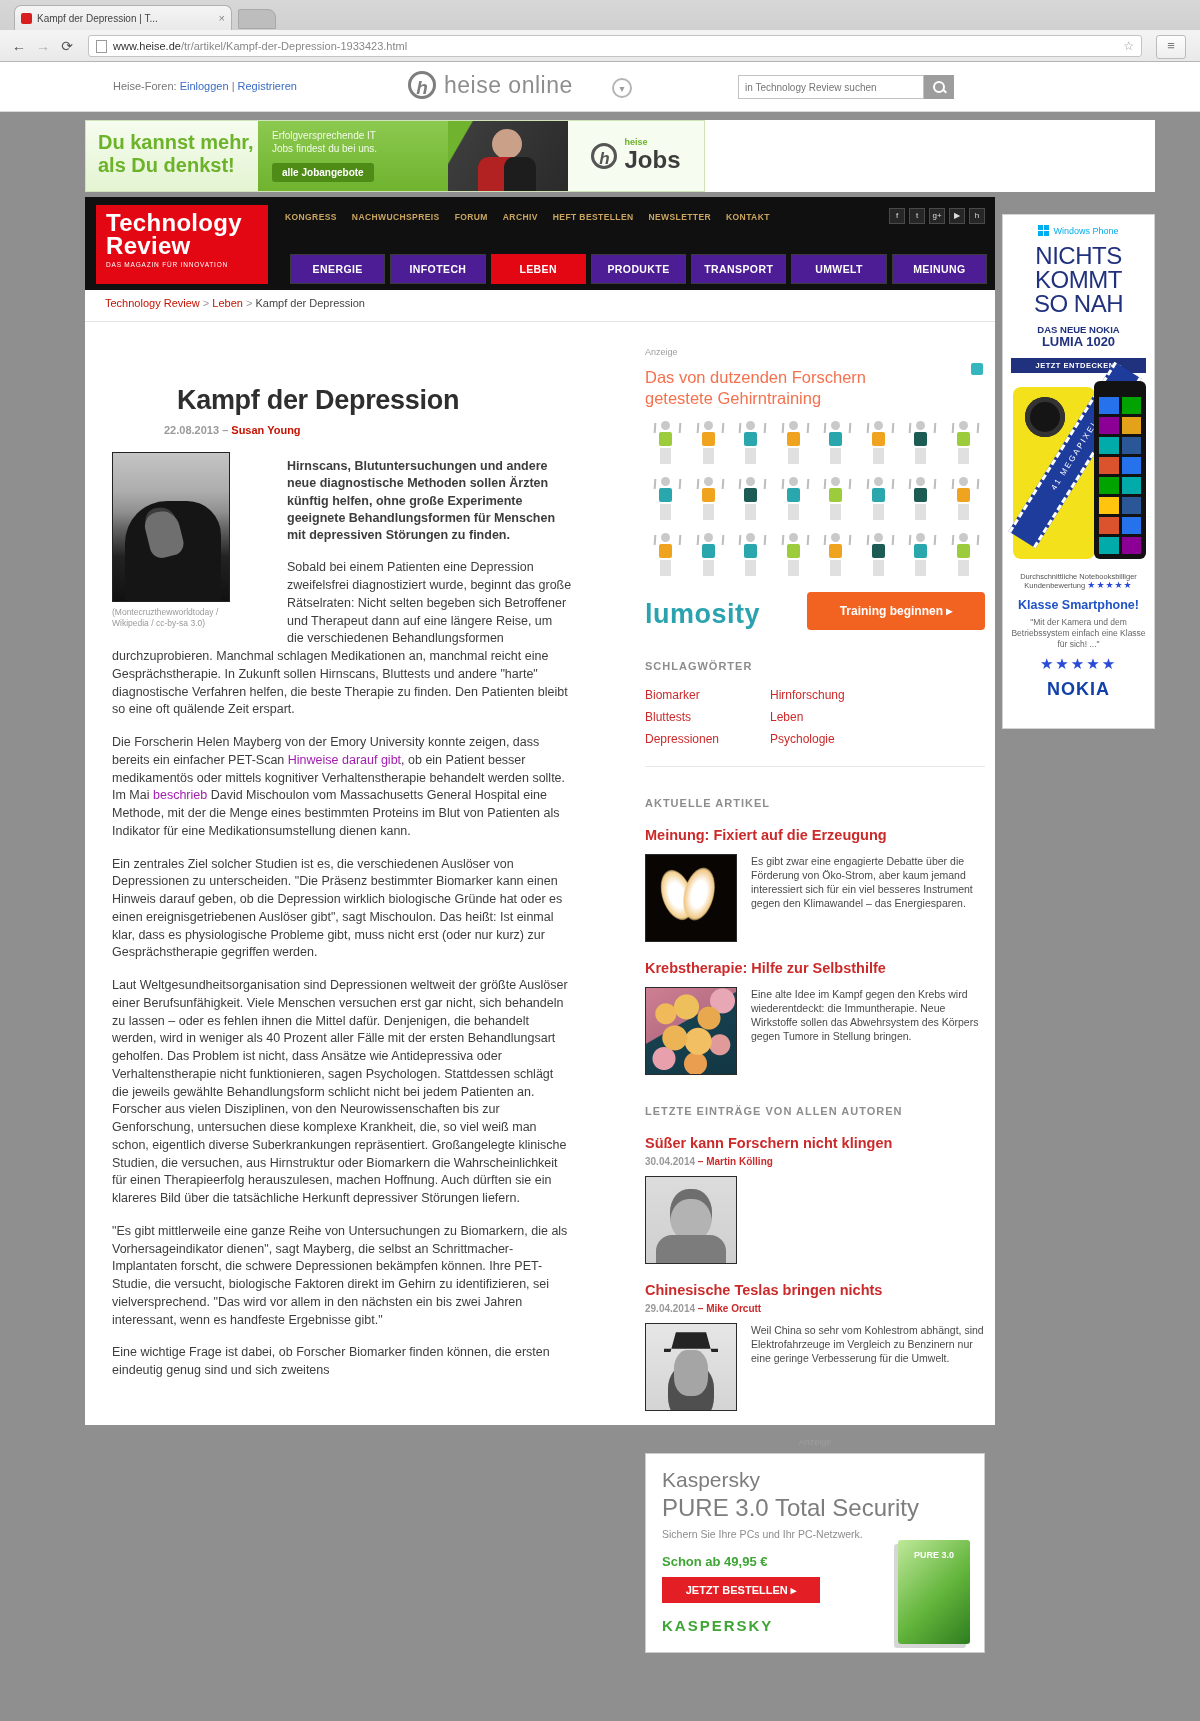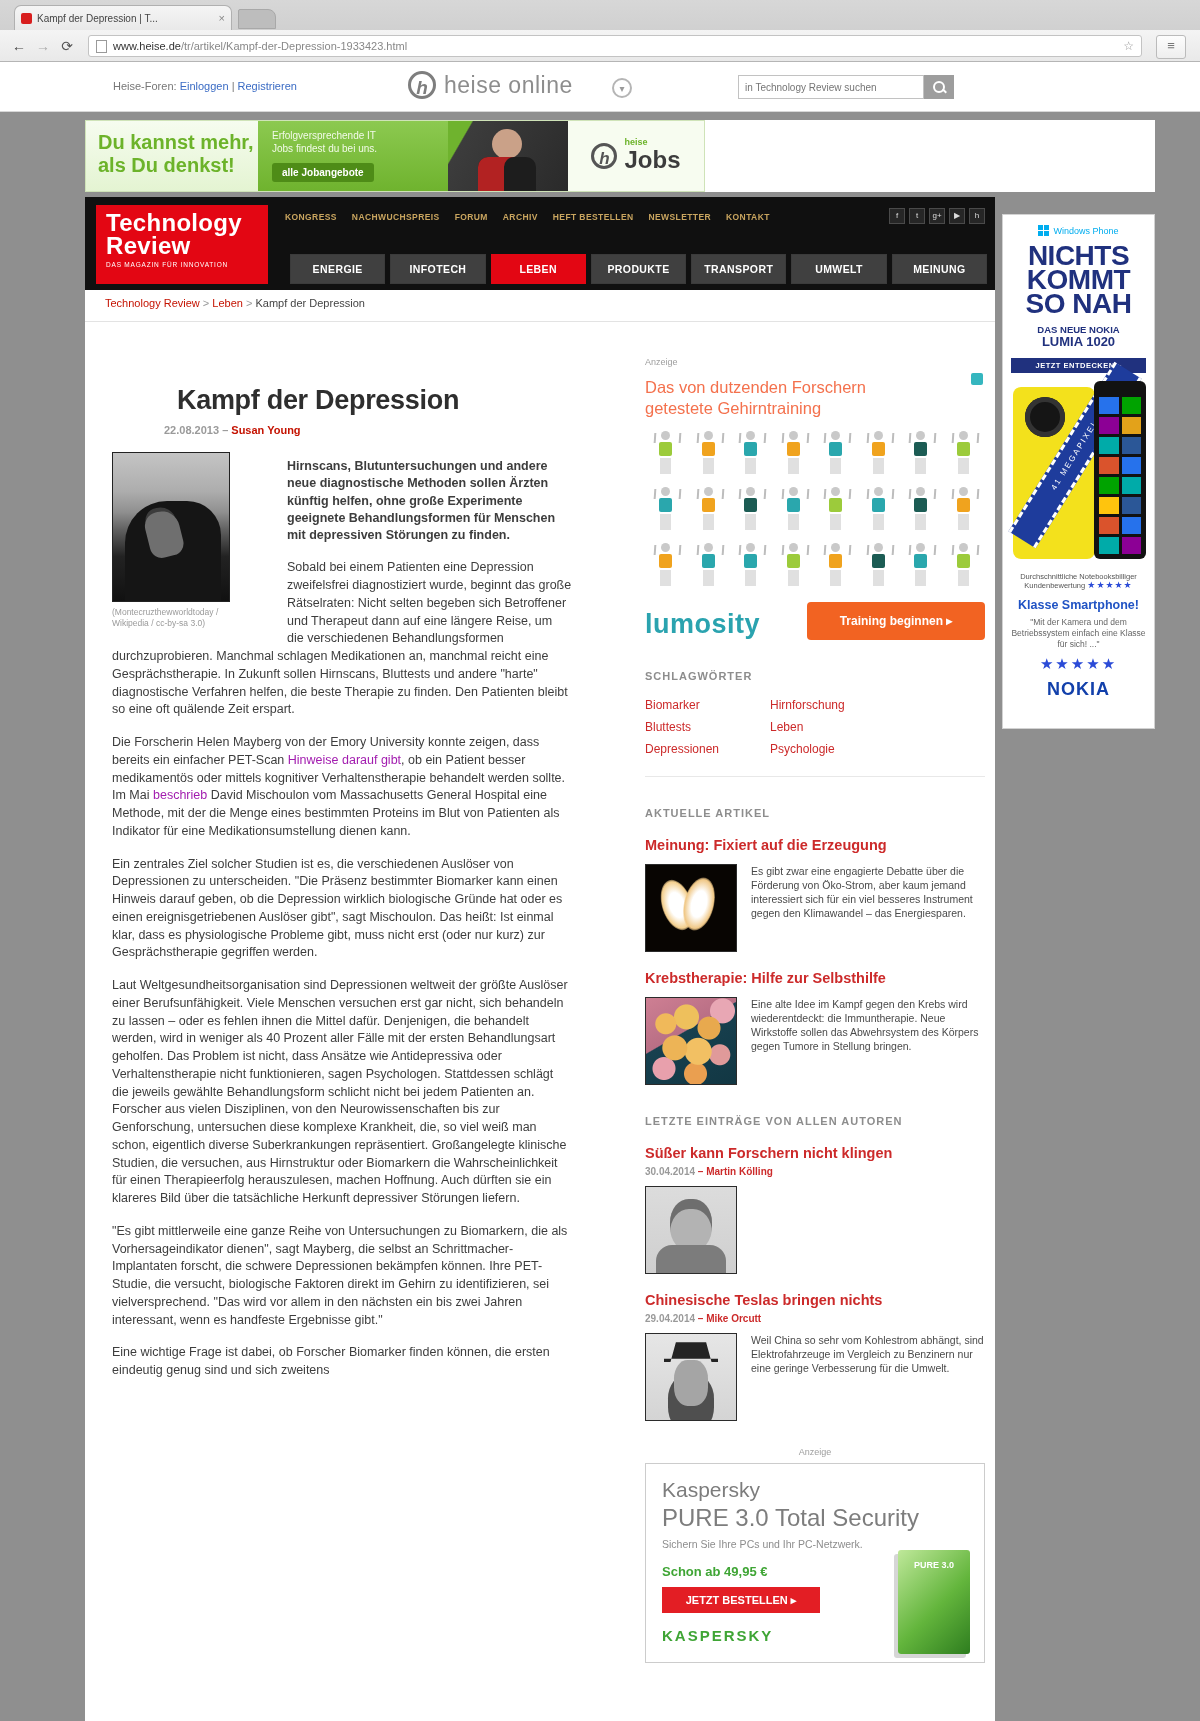--- a/index.html
+++ b/index.html
@@ -42,51 +42,51 @@
   .bm .s{font-size:10px;color:#f2fae8;line-height:13px;}
   .bm .btn{margin-top:8px;display:inline-block;background:#4e8c17;color:#fff;font-size:10px;font-weight:bold;padding:4px 10px;border-radius:3px;}
   .bp{width:120px;background:linear-gradient(120deg,#6fb32e 15%,#3c3c3c 16%,#2a2a2a);position:relative;overflow:hidden;}
   .bp::before{content:"";position:absolute;left:44px;top:8px;width:30px;height:30px;border-radius:50%;background:#caa188;}
   .bp::after{content:"";position:absolute;left:30px;top:36px;width:58px;height:40px;border-radius:10px 10px 0 0;background:#1d1d1d;box-shadow:inset 26px 0 0 #b22222;}
   .br{flex:1;background:#f7fcf0;display:flex;align-items:center;justify-content:center;}
   .br .circ{width:26px;height:26px;border:3px solid #555;border-radius:50%;color:#555;font-size:17px;font-style:italic;font-weight:bold;text-align:center;line-height:25px;margin-right:7px;box-sizing:border-box;}
   .br .jt{font-size:24px;font-weight:bold;color:#3c3c3c;}
   .br .jb{font-size:9px;color:#6cb32a;display:block;line-height:8px;}
   
-  .maincol{position:absolute;left:85px;top:197px;width:910px;height:1524px;background:#fff;}
+  .maincol{position:absolute;left:85px;top:197px;width:910px;height:1228px;background:#fff;}
   .masthead{position:absolute;left:0;top:0;width:910px;height:93px;background:#101010;}
   .trlogo{position:absolute;left:11px;top:8px;width:172px;height:79px;background:#e30613;color:#fff;padding:6px 0 0 10px;box-sizing:border-box;}
   .trlogo .l1{font-size:24px;font-weight:bold;line-height:23px;letter-spacing:0.3px;}
   .trlogo .tg{font-size:6.5px;letter-spacing:0.8px;margin-top:4px;}
   .topnav{position:absolute;left:200px;top:15px;right:120px;display:flex;gap:15px;}
   .topnav span{font-size:8.5px;font-weight:bold;color:#c9a55f;letter-spacing:0.4px;white-space:nowrap;}
   .socials{position:absolute;right:10px;top:11px;display:flex;gap:4px;}
   .socials i{width:14px;height:14px;background:#262626;border:1px solid #4a4a4a;color:#ddd;font-size:8px;font-style:normal;text-align:center;line-height:14px;}
   .subnav{position:absolute;left:205px;right:8px;bottom:6px;height:30px;display:flex;gap:5px;}
-  .subnav div{flex:1;background:#404040;border:1px solid #3b3b3b;color:#fff;font-size:10.5px;font-weight:bold;text-align:center;line-height:28px;letter-spacing:0.4px;box-sizing:border-box;}
+  .subnav div{flex:1;background:#4c1d95;border:1px solid #3b3b3b;color:#fff;font-size:10.5px;font-weight:bold;text-align:center;line-height:28px;letter-spacing:0.4px;box-sizing:border-box;}
   .subnav div.active{background:#e30613;border-color:#e30613;}
   .crumbs{position:absolute;left:20px;top:100px;font-size:11px;color:#999;}
   .crumbs a{color:#c41200;text-decoration:none;}
   .crumbs .cur{color:#444;}
   .crumbline{position:absolute;left:0;top:124px;width:910px;height:1px;background:#e3e3e3;}
   
   .article{position:absolute;left:27px;top:150px;width:460px;color:#3d3d3d;}
   .article h1{margin:38px 0 0 65px;font-size:27px;color:#2e2e2e;letter-spacing:-0.3px;}
   .byline{margin:8px 0 0 52px;font-size:11px;font-weight:bold;color:#9a9a9a;}
   .byline a{color:#c41200;text-decoration:none;}
   .figblock{float:left;width:120px;margin:16px 55px 8px 0;}
   .art-photo{width:118px;height:150px;border:1px solid #222;box-sizing:border-box;position:relative;overflow:hidden;background:linear-gradient(180deg,#c4c4c4 0%,#adadad 26%,#8f8f8f 40%,#606060 52%,#222 70%,#111 100%);}
   .art-photo::before{content:"";position:absolute;left:12px;top:48px;width:96px;height:110px;background:#151515;border-radius:42px 34px 0 0;}
   .art-photo::after{content:"";position:absolute;left:34px;top:58px;width:34px;height:46px;background:#6f6f6f;border-radius:14px 18px 12px 12px;transform:rotate(-14deg);box-shadow:0 -6px 0 -2px #3c3c3c;}
   .figcap{font-size:8.5px;color:#9a9a9a;line-height:11px;margin-top:5px;}
   .intro{font-size:12.5px;font-weight:bold;line-height:1.38;margin-top:22px;}
   .abody p{font-size:12.5px;line-height:1.42;margin:15px 0 0 0;}
   .red-link{color:#a21caf;}
   
-  .sidebar{position:absolute;left:560px;top:160px;width:340px;}
+  .sidebar{position:absolute;left:560px;top:150px;width:340px;}
   .adlabel{font-size:9px;color:#9e9e9e;}
   .adchoice{position:absolute;right:2px;top:16px;width:12px;height:12px;background:#35b6bf;border-radius:2px;}
   .lumohead{margin-top:10px;font-size:16.5px;line-height:21px;color:#f4714d;}
   .lumogrid{margin-top:12px;display:grid;grid-template-columns:repeat(8,1fr);row-gap:8px;}
   .lumo-fig{position:relative;width:30px;height:48px;margin:0 auto;}
   .lumo-fig .fh{position:absolute;left:10px;top:0;width:9px;height:9px;border-radius:50%;background:#c9c9c9;}
   .lumo-fig .fa{position:absolute;left:3px;top:2px;width:23px;height:10px;border-left:2px solid #bdbdbd;border-right:2px solid #bdbdbd;transform:skewX(-4deg);}
   .lumo-fig .fb{position:absolute;left:8px;top:11px;width:13px;height:14px;border-radius:2px;}
   .lumo-fig .fl{position:absolute;left:9px;top:27px;width:11px;height:16px;background:#e0e0e0;box-shadow:0 18px 0 -14px #9e9e9e;}
   .lumorow{margin-top:10px;display:flex;align-items:center;justify-content:space-between;}
@@ -131,21 +131,21 @@
   .kasp-price{font-size:13px;font-weight:bold;color:#3fa535;margin-top:14px;}
   .kasp-btn{margin-top:8px;width:158px;height:26px;background:#e31e24;color:#fff;font-size:11px;font-weight:bold;text-align:center;line-height:26px;}
   .kasp-logo{margin-top:14px;font-size:15px;font-weight:bold;color:#3fa535;letter-spacing:2px;}
   .kasp-box-art{position:absolute;right:14px;top:86px;width:72px;height:104px;background:linear-gradient(135deg,#bfe89a 0%,#63b53c 55%,#2e7d1f 100%);border-radius:3px;box-shadow:-4px 4px 0 #d6d6d6;color:#fff;font-size:9px;font-weight:bold;text-align:center;padding-top:10px;box-sizing:border-box;}
   
   .nokiaad{position:absolute;left:1002px;top:214px;width:153px;height:515px;background:#fff;border:1px solid #d2d2d2;box-sizing:border-box;text-align:center;overflow:hidden;}
   .wp{margin-top:10px;display:flex;align-items:center;justify-content:center;gap:4px;}
   .wp .wlogo{width:11px;height:11px;display:grid;grid-template-columns:5px 5px;grid-template-rows:5px 5px;gap:1px;}
   .wp .wlogo i{background:#00adef;}
   .wp span{font-size:9px;color:#00adef;}
-  .nk-head{margin-top:8px;font-size:28px;font-weight:bold;color:#20317e;line-height:24px;letter-spacing:-0.5px;}
+  .nk-head{margin-top:8px;font-size:24px;font-weight:normal;color:#20317e;line-height:24px;letter-spacing:-0.5px;}
   .nk-sub{margin-top:8px;font-size:9.5px;font-weight:bold;color:#20317e;line-height:12px;}
   .nk-sub b{font-size:13px;}
   .nk-cta{margin:9px auto 0 auto;width:135px;height:15px;background:#20317e;color:#fff;font-size:7.5px;font-weight:bold;line-height:15px;letter-spacing:0.5px;}
   .nk-phone{position:relative;margin-top:8px;height:185px;}
   .ph-back{position:absolute;left:10px;top:6px;width:82px;height:172px;background:#f3e11c;border-radius:8px;}
   .ph-cam{position:absolute;left:22px;top:16px;width:40px;height:40px;background:#151515;border-radius:50%;box-shadow:inset 0 0 0 5px #333;}
   .ph-ribbon{position:absolute;left:-28px;top:58px;width:200px;height:26px;background:#1e3c9c;border-top:3px dashed #fff;border-bottom:3px dashed #fff;transform:rotate(-58deg);color:#fff;font-size:8px;line-height:26px;letter-spacing:2px;overflow:hidden;}
   .ph-front{position:absolute;right:8px;top:0;width:52px;height:178px;background:#121212;border-radius:6px;padding:16px 5px 0 5px;box-sizing:border-box;}
   .ph-tiles{display:grid;grid-template-columns:repeat(2,1fr);gap:3px;}
   .ph-tiles i{height:17px;}

